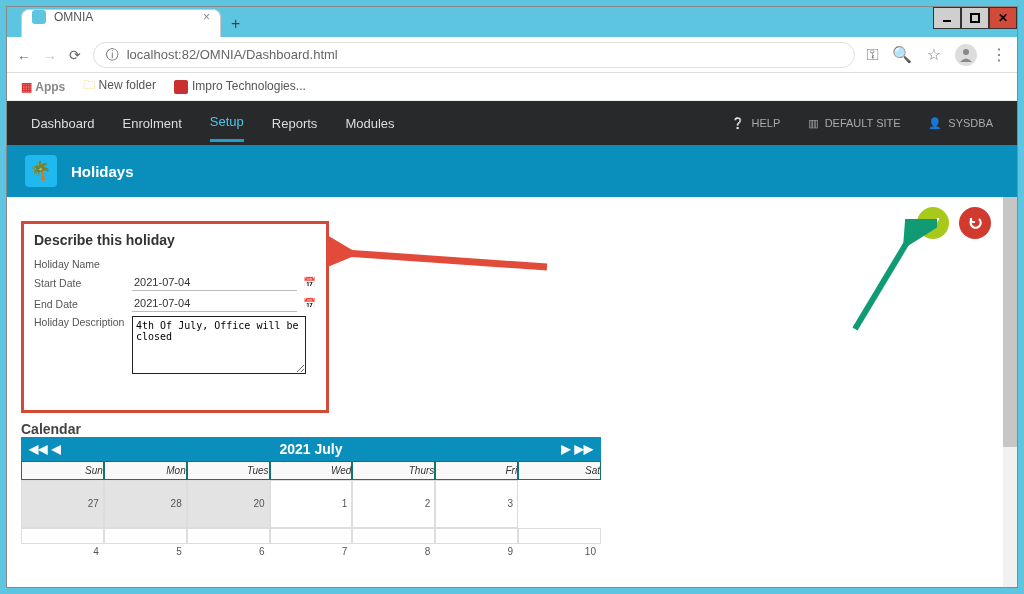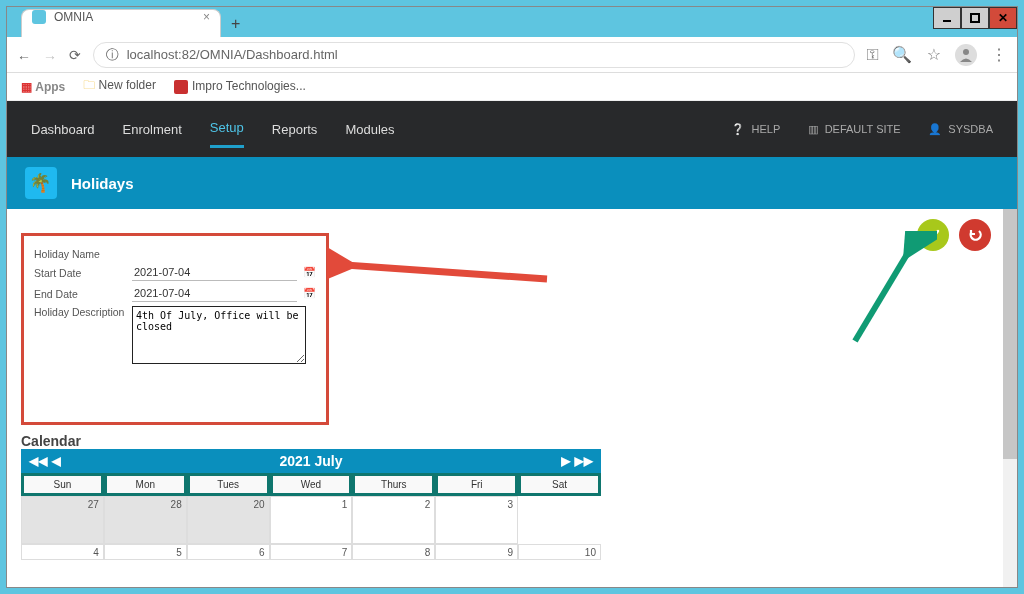--- a/index.html
+++ b/index.html
@@ -27,21 +27,21 @@
   .addr .righticons { display: flex; gap: 14px; align-items: center; color: #777; }
   .avatar { width: 22px; height: 22px; border-radius: 50%; background: #ddd; display: flex; align-items: center; justify-content: center; }
 
   
   .bkm { height: 28px; background: #fff; border-bottom: 1px solid #eee; display: flex; align-items: center; gap: 18px; padding: 0 14px; font-size: 12px; color: #555; }
   .bkm .apps { font-weight: bold; color: #888; }
   .bkm .folder-icon { color: #f0c040; }
   .bkm .red-icon { display:inline-block; width:14px; height:14px; background:#c93030; border-radius:2px; vertical-align:middle; margin-right:4px; }
 
   
-  .appnav { height: 56px; background: #28292b; color: #ddd; display: flex; align-items: center; padding: 4px 24px; font-size: 13px; gap: 28px; }
+  .appnav { height: 44px; background: #28292b; color: #ddd; display: flex; align-items: center; padding: 4px 24px; font-size: 13px; gap: 28px; }
   .appnav .navitem { cursor: pointer; padding: 10px 0; white-space: nowrap; }
   .appnav .navitem.active { color: #4fc5e8; border-bottom: 3px solid #1fa0cc; }
   .appnav .spacer { flex: 1; }
   .appnav .rightitem { font-size: 11px; color: #aaa; display: flex; align-items:center; gap:6px;}
 
   
   .pagehdr { height: 52px; background: #0a8fbd; display: flex; align-items: center; padding: 0 18px; gap: 14px; color: #fff; position: relative; }
   .iconbox { width: 32px; height: 32px; background: #1fb9f0; border-radius: 4px; display: flex; align-items: center; justify-content: center; font-size: 18px; }
   .pagehdr h2 { font-size: 15px; font-weight: 600; }
 
@@ -60,24 +60,24 @@
   .frow .cal { margin-left: 6px; color: #444; cursor: pointer; }
   .desc { width: 174px; height: 58px; border: 1px solid #222; font-family: monospace; font-size: 10px; padding: 3px; resize: both; }
 
   
   .calwrap { position: absolute; top: 224px; left: 14px; width: 580px; }
   .calwrap h3 { font-size: 14px; color: #444; font-weight: bold; }
   .calhead { background: #0a8fbd; color: #fff; height: 24px; display: flex; align-items: center; justify-content: center; position: relative; font-weight: bold; font-size: 14px; }
   .calhead .navleft { position: absolute; left: 8px; display: flex; gap: 4px; font-size: 12px; }
   .calhead .navright { position: absolute; right: 8px; display: flex; gap: 4px; font-size: 12px; }
   .caldays { display: grid; grid-template-columns: repeat(7, 1fr); font-size: 10px; color: #333; }
-  .caldays .dh { text-align: center; padding: 3px 0; border: 3px solid #0f766e; background: #f9f9f9; }
+  .caldays .dh { text-align: right; padding: 3px 0; border: 1px solid #0f766e; background: #f9f9f9; font-style: italic; }
   .calbody { display: grid; grid-template-columns: repeat(7, 1fr); }
   .calcell { height: 48px; border: 1px solid #ddd; position: relative; font-size: 10px; }
-  .calcell .num { position: absolute; top: 2px; right: 4px; color: #555; }
+  .calcell .num { position: absolute; top: 17px; right: 4px; color: #555; }
   .calcell.dim { background: #e3e3e3; }
   .calrow2 .calcell { height: 16px; }
 
   
   .arrow { position: absolute; pointer-events: none; z-index: 20; }
 
   
   .vscroll { position: absolute; right: 0; top: 0; bottom: 0; width: 14px; background: #f1f1f1; }
   .vscroll .thumb { position: absolute; top: 0; width: 100%; height: 250px; background: #c6c6c6; }
 
@@ -175,20 +175,21 @@
       </div>
       <div class="fab red">
         <svg width="14" height="14" viewBox="0 0 14 14">
             <path d="M11 3 A5 5 0 1 1 3 5" stroke="#fff" stroke-width="2.2" fill="none"></path>
             <path d="M3 2 L3 6 L7 6" stroke="#fff" stroke-width="2.2" fill="none"></path>
           </svg>
       </div>
     </div>
 
     <div class="formbox">
+      <h3>Describe this holiday</h3>
       <div class="frow">
         <label>Holiday Name</label>
       </div>
       <div class="frow">
         <label>Start Date</label>
         <input class="field" value="2021-07-04" style="">
         <span class="cal">📅</span>
       </div>
       <div class="frow">
         <label>End Date</label>

